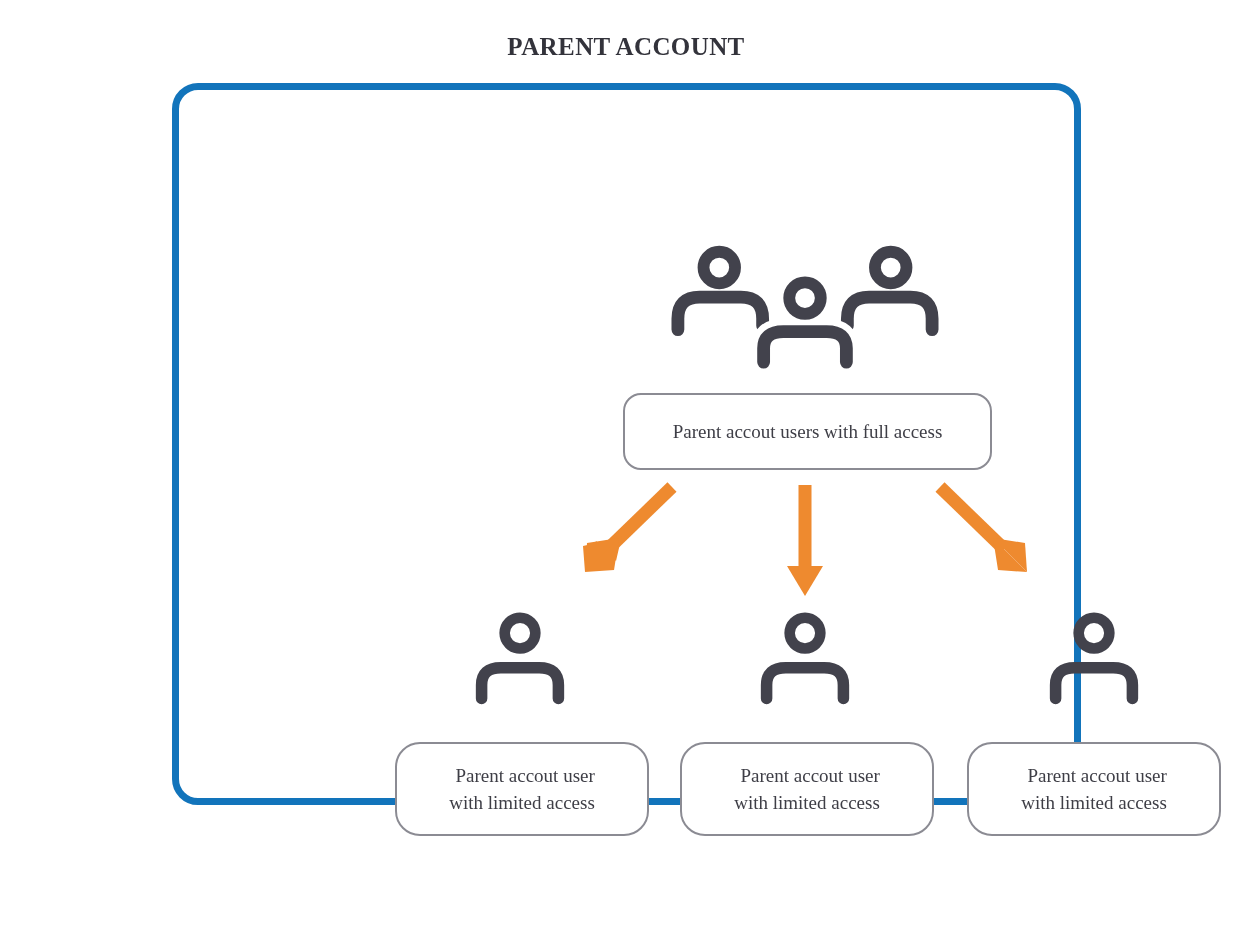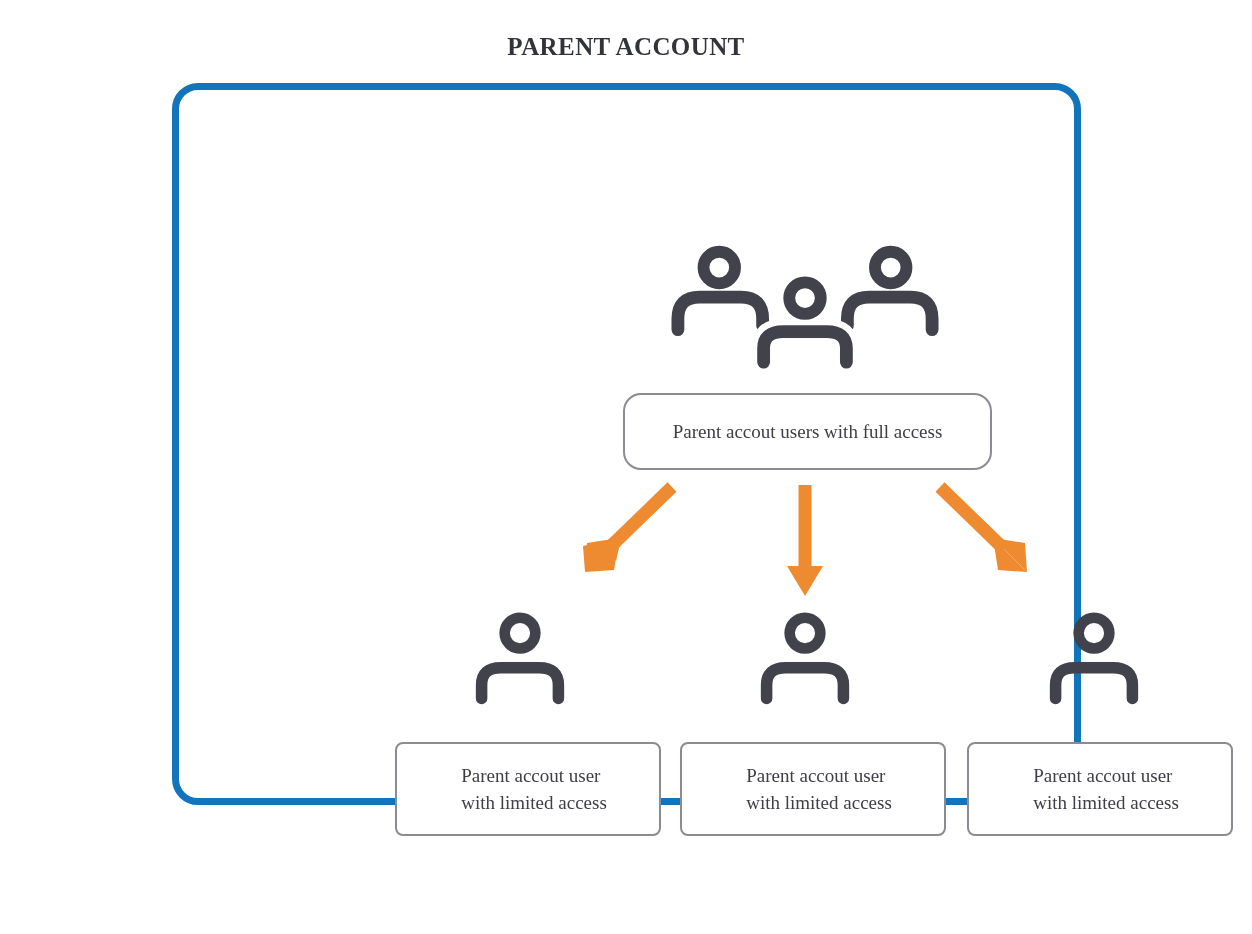--- a/index.html
+++ b/index.html
@@ -11,25 +11,25 @@
     position:absolute;top:33px;left:0;width:100%;text-align:center;
     font-size:25px;font-weight:700;letter-spacing:.4px;color:#33333b;
   }
   .frame{
     position:absolute;left:172px;top:83px;width:895px;height:708px;
     border:7px solid #1274bb;border-radius:26px;background:#ffffff;
   }
   .icon{position:absolute;}
   .pill{
     position:absolute;background:#ffffff;border:2.5px solid #8b8b93;border-radius:18px;
-    display:flex;align-items:center;justify-content:center;text-align:left;
+    display:flex;align-items:center;justify-content:center;text-align:right;
     color:#3e3e46;font-size:19px;line-height:27px;
   }
   .pill-full{left:444px;top:303px;width:365px;height:73px;}
-  .pill-limited{top:652px;width:250px;height:90px;border-radius:8px;padding-left:12px;}
+  .pill-limited{top:652px;width:250px;height:90px;border-radius:25px;}
   .pill-limited.b0{left:216px;}
   .pill-limited.b1{left:501px;}
   .pill-limited.b2{left:788px;}
   .group-icon{left:486px;top:146px;}
   .person-icon{top:522px;}
   .person-icon.p0{left:293px;}
   .person-icon.p1{left:578px;}
   .person-icon.p2{left:867px;}
   .arrows{left:390px;top:390px;}
   .legend{position:absolute;left:0;top:860px;width:100%;height:60px;}

